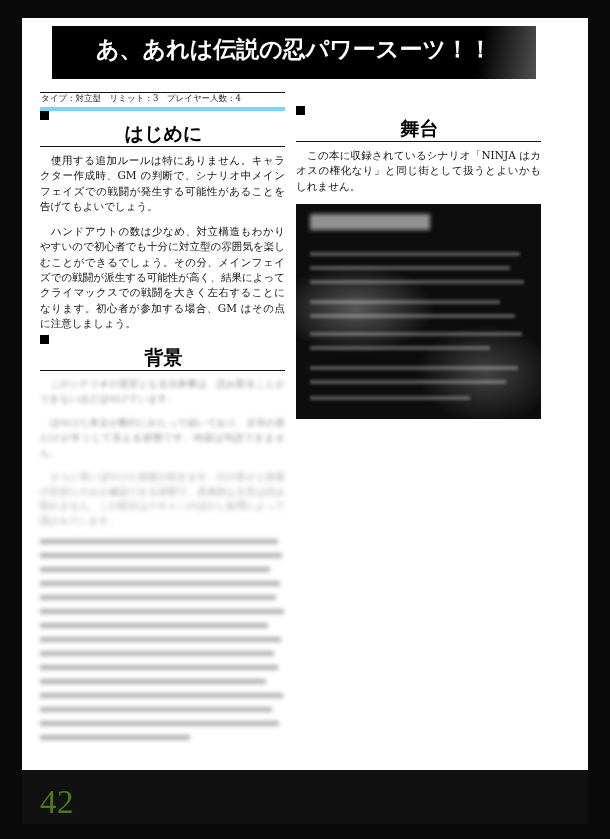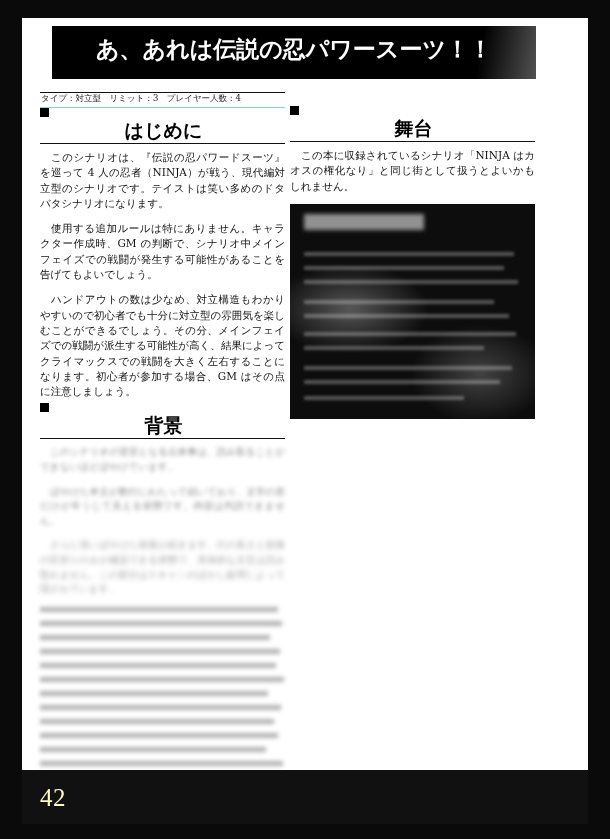--- a/index.html
+++ b/index.html
@@ -35,22 +35,22 @@
     left: 22px;
     top: 770px;
     width: 566px;
     height: 54px;
     background: #111111;
   }
   .page-number {
     position: absolute;
     left: 40px;
     top: 784px;
-    color: #fef9c3;
-    font-size: 25px;
+    color: #4d7c0f;
+    font-size: 33px;
     font-family: "Liberation Serif", serif;
     letter-spacing: 0.5px;
   }
 
   
   .title-banner {
     position: absolute;
     left: 52px;
     top: 26px;
     width: 484px;
@@ -80,29 +80,29 @@
     pointer-events: none;
   }
 
   
   .col {
     position: absolute;
     top: 92px;
     width: 245px;
   }
   .col-left { left: 40px; }
-  .col-right { left: 290px; }
+  .col-right { left: 296px; }
 
   
   .meta-line {
     position: relative;
     width: 245px;
     height: 14px;
     border-top: 1px solid #111;
-    border-bottom: 1px solid #7dd3fc;
+    border-bottom: 4px solid #7dd3fc;
     margin-bottom: 6px;
   }
   .meta-line .meta-text {
     position: absolute;
     left: 1px;
     top: 0px;
     font-size: 8.5px;
     color: #1a1a1a;
     font-family: "DejaVu Serif", serif;
     white-space: nowrap;
@@ -234,21 +234,20 @@
     <div class="meta-line">
       <div class="meta-text">タイプ：対立型　リミット：3　プレイヤー人数：4</div>
     </div>
 
     <div class="heading">
       <div class="bullet"></div>
       <div class="htext">はじめに</div>
       <div class="rule"></div>
     </div>
 
-    <p class="body">このシナリオは、『伝説の忍パワードスーツ』を巡って 4 人の忍者（NINJA）が戦う、現代編対立型のシナリオです。テイストは笑い多めのドタバタシナリオになります。</p>
     <p class="body">使用する追加ルールは特にありません。キャラクター作成時、GM の判断で、シナリオ中メインフェイズでの戦闘が発生する可能性があることを告げてもよいでしょう。</p>
     <p class="body">ハンドアウトの数は少なめ、対立構造もわかりやすいので初心者でも十分に対立型の雰囲気を楽しむことができるでしょう。その分、メインフェイズでの戦闘が派生する可能性が高く、結果によってクライマックスでの戦闘を大きく左右することになります。初心者が参加する場合、GM はその点に注意しましょう。</p>
 
     <div class="heading">
       <div class="bullet"></div>
       <div class="htext">背景</div>
       <div class="rule"></div>
     </div>
 
     <div class="blur-block">

